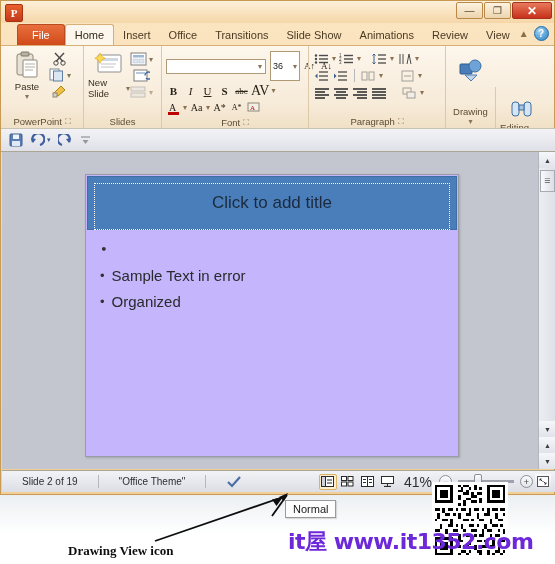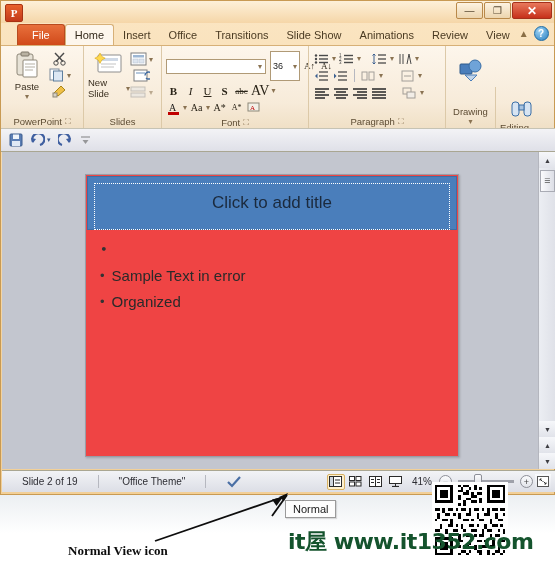--- a/index.html
+++ b/index.html
@@ -132,21 +132,21 @@
   }
   .vs-thumb {
     position:absolute; top:18px; left:1px; width:15px; height:22px;
     background:linear-gradient(90deg,#fbfbfd,#dcdee6);
     border:1px solid #a9abb4; display:flex; align-items:center; justify-content:center;
     font-size:7px; color:#555;
   }
   .vs-bottom { position:absolute; bottom:0; left:0; }
   .slide {
     position:absolute; left:83px; top:22px; width:374px; height:283px;
-    background:#ef4444; border:1px solid #9a9ca5;
+    background:#c4b5fd; border:1px solid #9a9ca5;
     box-shadow:1px 1px 2px rgba(0,0,0,.18);
   }
   .slide-title-band {
     position:absolute; left:1px; top:1px; right:1px; height:54px;
     background:#4a7ebb; border:1px solid #3f6da3;
     display:flex; align-items:center; justify-content:center;
   }
   .ph-dots {
     position:absolute; left:6px; top:6px; right:6px; bottom:-1px;
     border:1px dotted #ffffff;
@@ -173,21 +173,21 @@
   }
   .sb-item { padding:0 20px; height:22px; display:flex; align-items:center; white-space:nowrap; }
   .sb-sep { width:1px; height:13px; background:#b6b8c0; }
   .views { margin-left:auto; display:flex; align-items:center; gap:2px; padding-right:4px; }
   .viewbtn {
     width:18px; height:16px; display:flex; align-items:center; justify-content:center;
   }
   .viewbtn.sel {
     background:#fdf0cf; border:1px solid #d9b366; border-radius:2px;
   }
-  .zoomlvl { font-size:10px; padding:0 5px; color:#2d2d33; }
+  .zoomlvl { font-size:14px; padding:0 5px; color:#2d2d33; }
   .zcirc {
     width:13px; height:13px; border-radius:50%; border:1px solid #8d8f98;
     background:linear-gradient(180deg,#fafbfd,#e2e4ea);
     display:flex; align-items:center; justify-content:center; font-size:9px; color:#444;
   }
   .ztrack { width:56px; height:3px; background:#9fa1aa; position:relative; margin:0 4px; }
   .zthumb {
     position:absolute; left:16px; top:-6px; width:8px; height:15px;
     background:linear-gradient(180deg,#fbfbfd,#d5d7de);
     border:1px solid #8d8f98; border-radius:2px 2px 4px 4px;
@@ -211,21 +211,21 @@
     position:absolute; left:285px; top:500px;
     background:#fdfdfd; border:1px solid #9a9a9a; padding:2px 7px;
     font-size:11px; color:#1a1a1a; box-shadow:1px 1px 1px rgba(0,0,0,.12);
   }
   .qr {
     position:absolute; left:432px; top:482px; width:76px; height:76px;
     background:#fff;
   }
   .watermark {
     position:absolute; left:288px; top:527px;
-    font-size:22px; font-weight:bold; color:#14532d; letter-spacing:-.5px;
+    font-size:22px; font-weight:bold; color:#6d28d9; letter-spacing:-.5px;
     font-family:"DejaVu Sans", sans-serif; white-space:nowrap;
   }
   svg { display:block; }
 </style>
 </head>
 <body>
 
 <div class="window">
 
   <div class="titlebar">
@@ -688,21 +688,21 @@
 <div class="annot-area">
   <svg width="555" height="69" viewBox="0 0 555 69" style="position:absolute;left:0;top:0;">
     <line x1="155" y1="46" x2="283" y2="2" stroke="#0d0d0d" stroke-width="1.8"></line>
     <path d="M283 2 L272 4.5 L276.5 11 Z" fill="#0d0d0d"></path>
   </svg>
 </div>
 <svg width="555" height="40" viewBox="0 0 555 40" style="position:absolute;left:0;top:478px;pointer-events:none;">
   <line x1="272" y1="38" x2="287" y2="17" stroke="#0d0d0d" stroke-width="1.8"></line>
   <path d="M288 15 L279 19 L284 23 Z" fill="#0d0d0d"></path>
 </svg>
-<div class="annot-text">Normal View icon</div>
+<div class="annot-text">Drawing View icon</div>
 
 <div class="tooltip">Normal</div>
 
 <div class="qr">
   <svg width="76" height="76" viewBox="0 0 29 29" shape-rendering="crispEdges">
     <rect width="29" height="29" fill="#fff"></rect>
     <g fill="#000">
       <rect x="1" y="1" width="7" height="7"></rect>
         <rect x="2" y="2" width="5" height="5" fill="#fff"></rect>
         <rect x="3" y="3" width="3" height="3"></rect>

